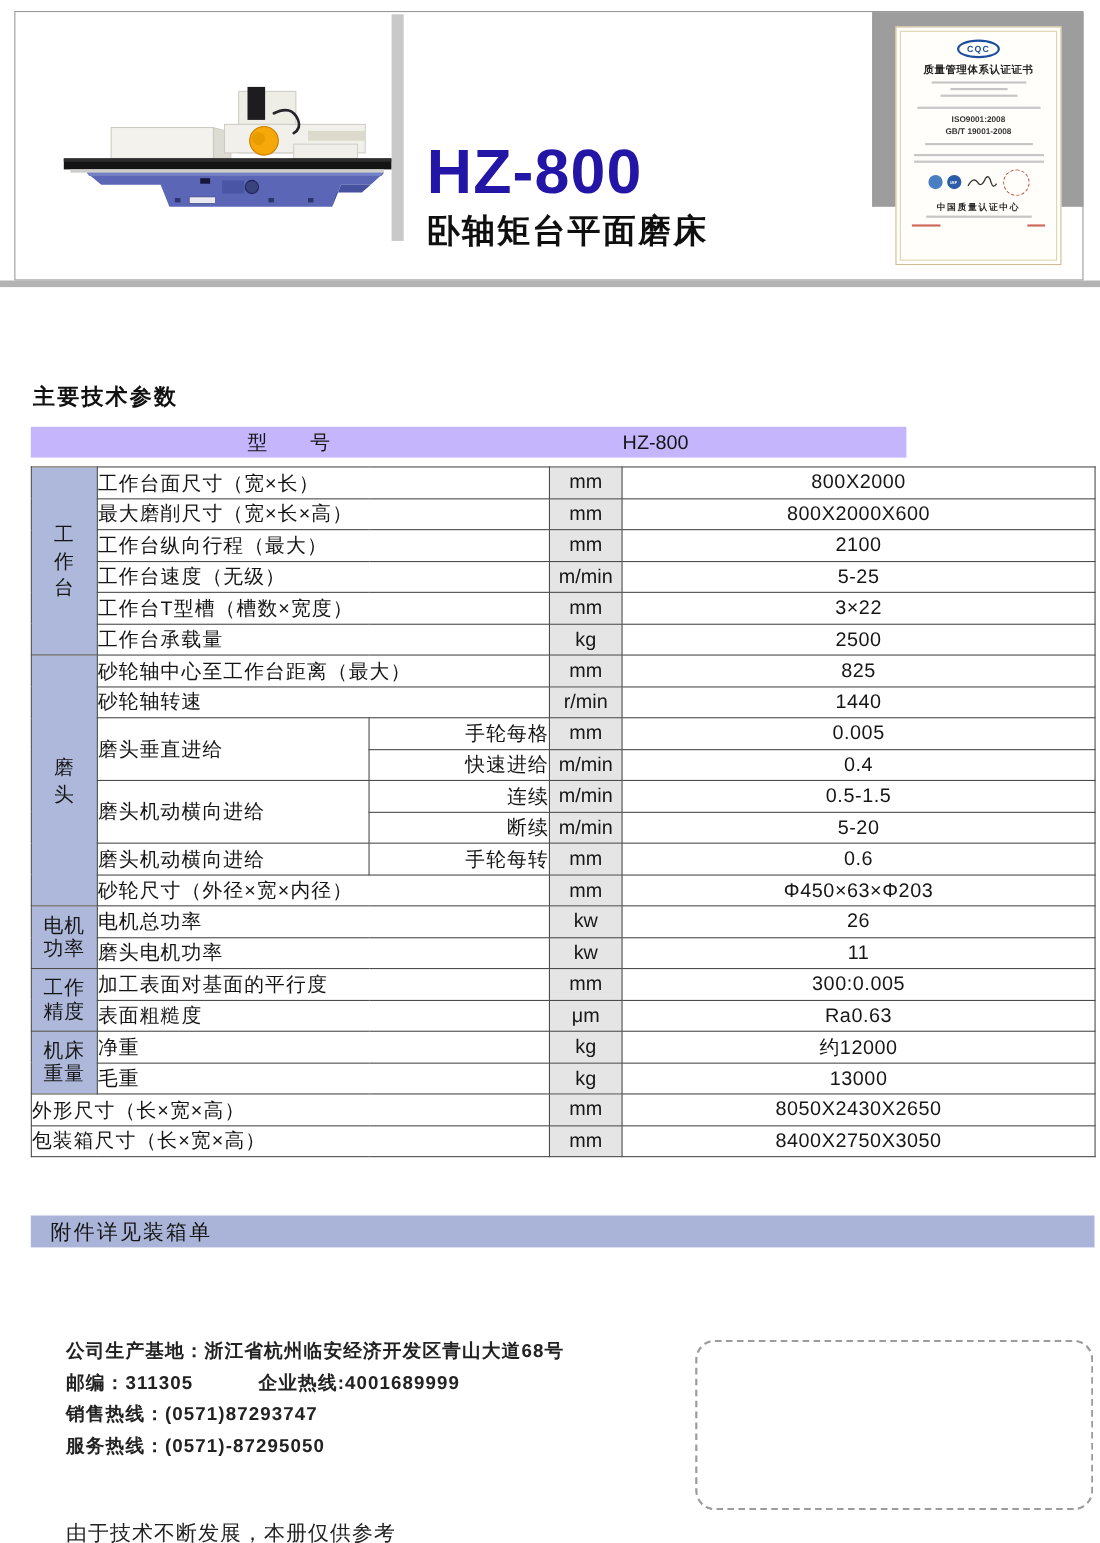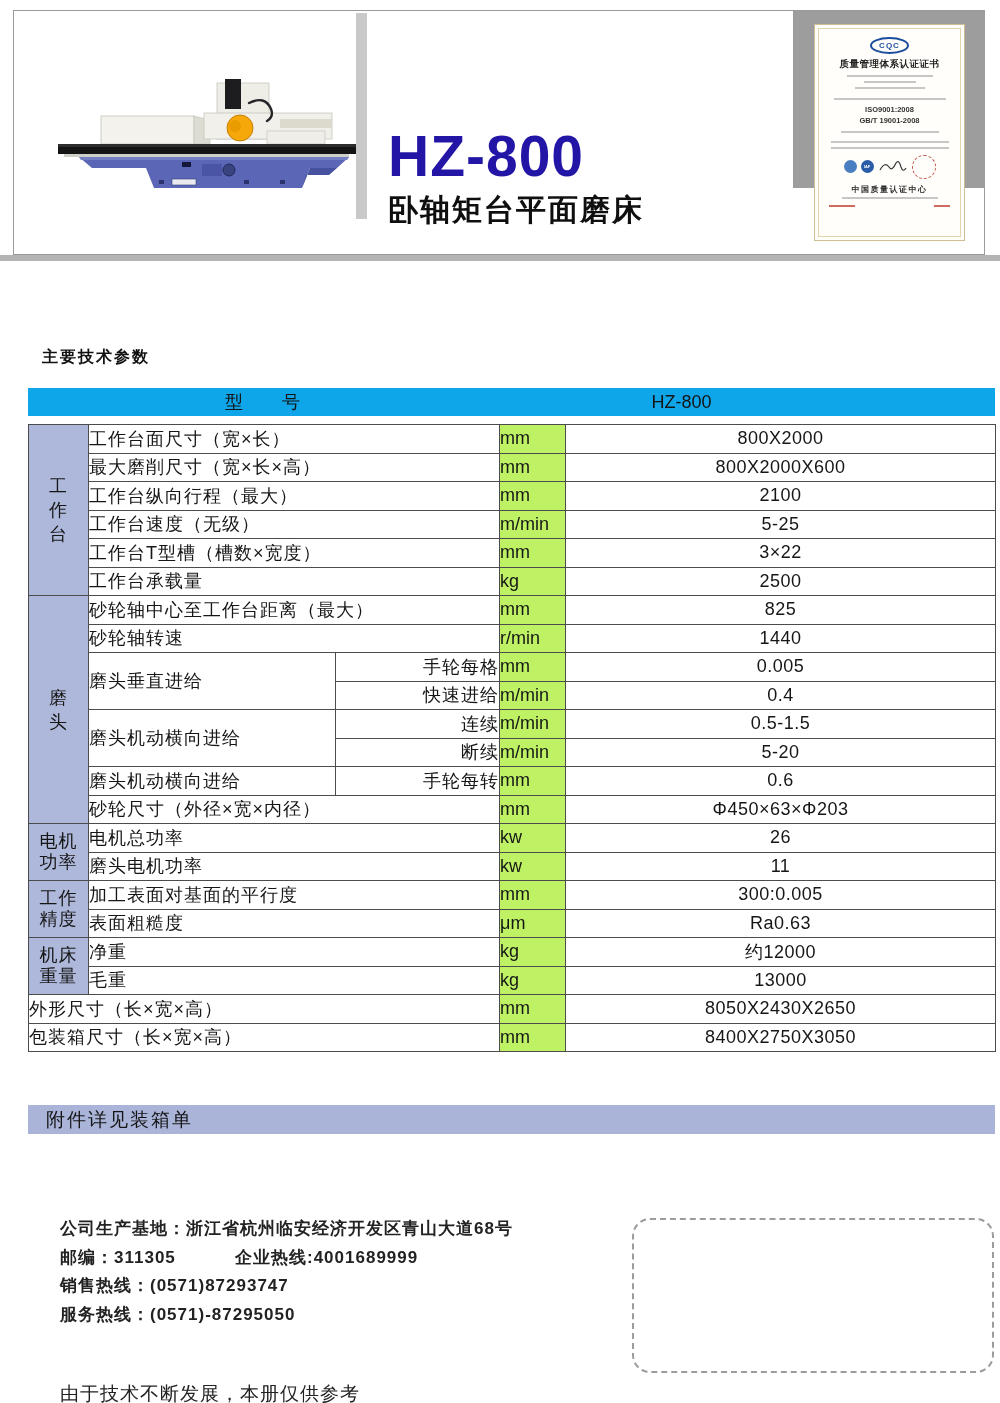--- a/index.html
+++ b/index.html
@@ -28,38 +28,38 @@
   .badge-circle{width:13px;height:13px;border-radius:50%;background:#2a5ca8;color:#fff;font-size:4px;
         line-height:13px;text-align:center;font-weight:bold;}
   .badge-circle.light{background:#4a7ec2;}
   .stamp{width:22px;height:22px;border:1.5px dashed #c4574a;border-radius:50%;}
   .cert-issuer{font-size:8px;font-weight:bold;color:#2b2b2b;letter-spacing:1.5px;margin-top:5px;white-space:nowrap;}
   .red-marks{display:flex;justify-content:space-between;margin-top:6px;padding:0 6px;}
   .red-mark{height:2px;width:26px;background:#cf6a5e;}
   .hr-shadow{position:absolute;left:0;top:255px;width:1000px;height:6px;background:#b3b3b3;}
 
   
-  .section-title{position:absolute;left:30px;top:347px;font-size:16px;font-weight:bold;letter-spacing:2px;color:#111;margin-left:12px;}
-
-  
-  .model-bar{position:absolute;left:28px;top:388px;width:967px;height:28px;background:#0ea5e9;
+  .section-title{position:absolute;left:30px;top:347px;font-size:20px;font-weight:bold;letter-spacing:2px;color:#111;}
+
+  
+  .model-bar{position:absolute;left:28px;top:388px;width:796px;height:28px;background:#c4b5fd;
         display:flex;align-items:center;font-size:18px;color:#141414;}
   .model-bar .lbl{width:470px;text-align:center;letter-spacing:1px;}
   .model-bar .mdl{flex:1;text-align:center;padding-right:130px;}
 
   
   table.spec{position:absolute;left:28px;top:424px;width:967px;border-collapse:collapse;table-layout:fixed;}
   table.spec td{border:1px solid #4c4c4c;height:28.5px;font-size:18px;padding:0;box-sizing:border-box;
         color:#161616;overflow:hidden;white-space:nowrap;}
   td.group{background:#aeb8da;text-align:center;font-size:17px;line-height:21px;letter-spacing:1px;}
   td.group.vert{line-height:24px;}
   td.name{padding-left:60px;letter-spacing:1px;}
   td.sub{padding-left:14px;letter-spacing:1px;text-align:right;}
   td.full{padding-left:66px;letter-spacing:1px;}
-  td.unit{background:#bef264;text-align:left;font-size:16px;}
+  td.unit{background:#e5e5e5;text-align:center;font-size:16px;}
   td.value{text-align:center;padding-right:100px;letter-spacing:0.5px;}
 
   
   .acc-bar{position:absolute;left:28px;top:1105px;width:967px;height:29px;background:#aab4d8;
         display:flex;align-items:center;font-size:19px;letter-spacing:2px;color:#141414;
         padding-left:18px;box-sizing:border-box;}
 
   
   .contact{position:absolute;left:60px;top:1214px;font-size:17px;font-weight:600;letter-spacing:1px;color:#222;}
   .contact .line{height:28.7px;display:flex;align-items:center;position:relative;white-space:nowrap;}

